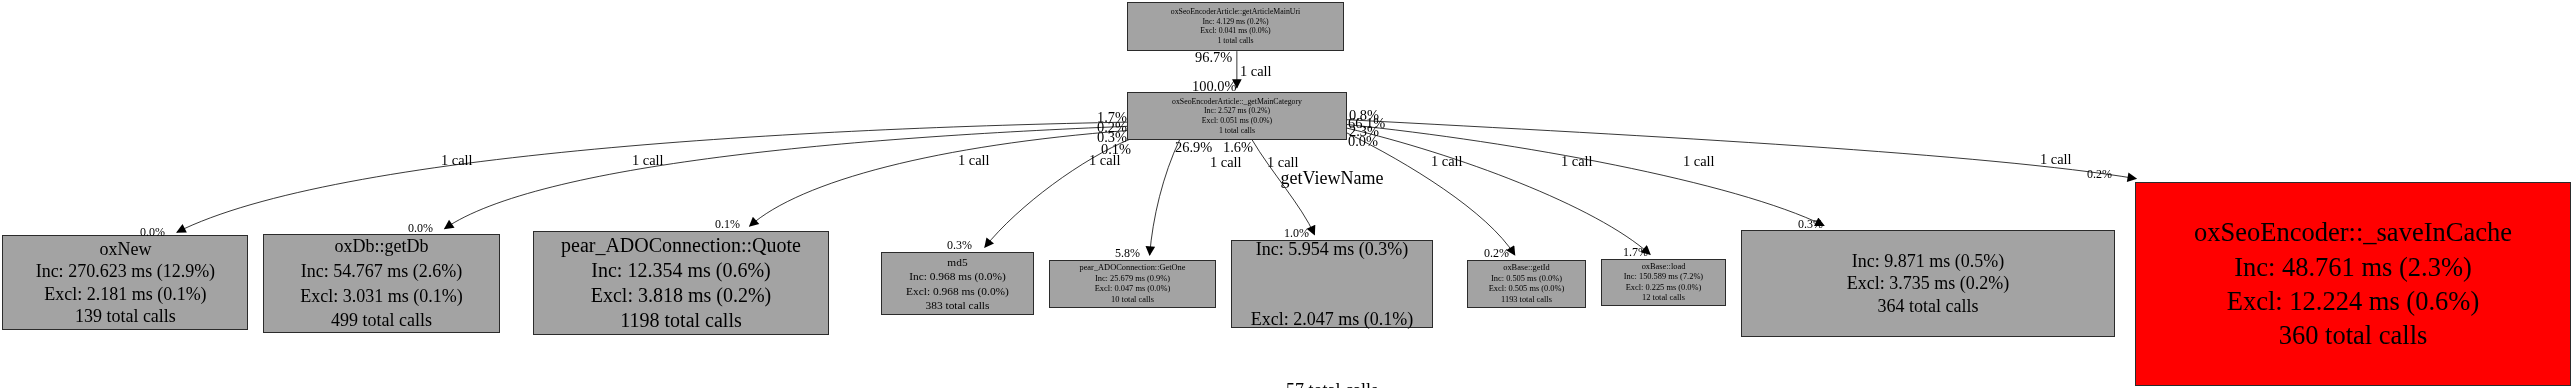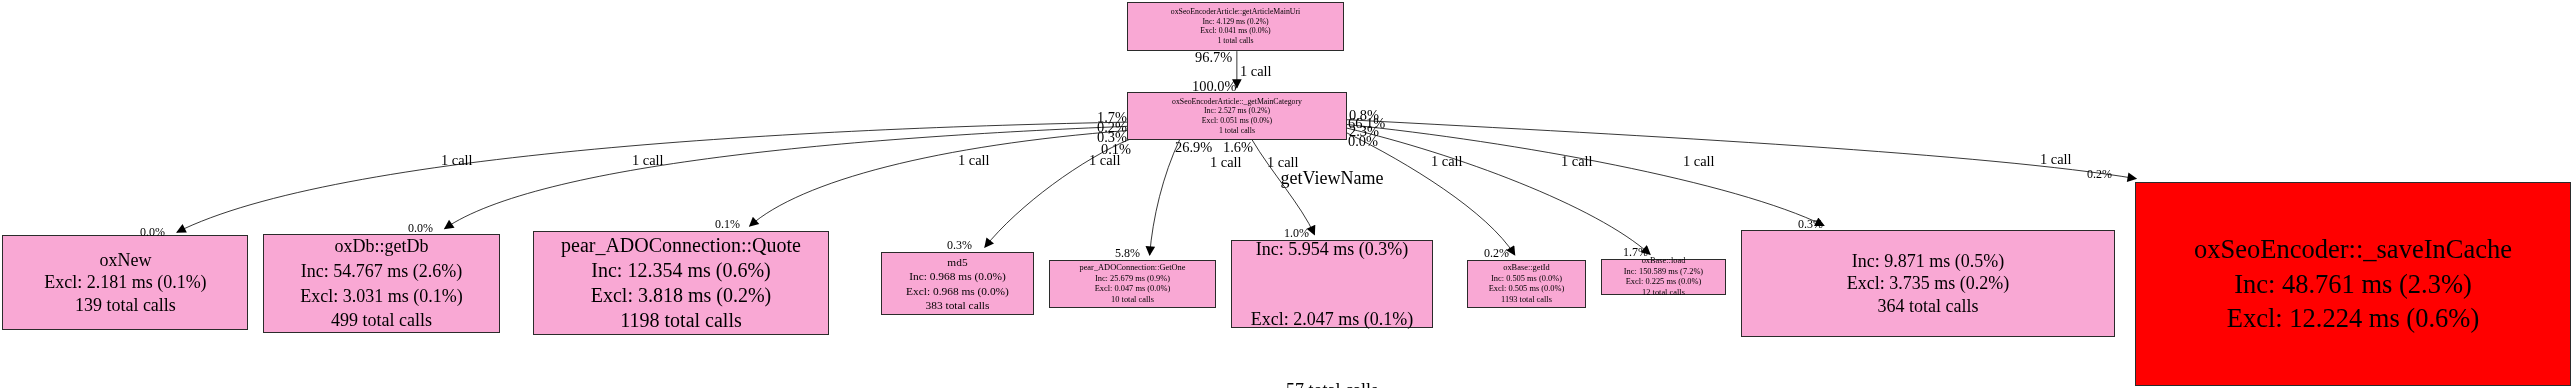--- a/index.html
+++ b/index.html
@@ -1,33 +1,33 @@
 <!DOCTYPE html>
 <html style="font-size:9.6px"><head>
 <meta charset="utf-8">
 <style>
   html,body{margin:0;padding:0;background:#ffffff;}
   #canvas{position:relative;width:2576px;height:388px;background:#ffffff;overflow:hidden;
           font-family:"Liberation Serif", serif;color:#000;}
   svg.edges{position:absolute;left:0;top:0;width:2576px;height:388px;}
-  .node{position:absolute;box-sizing:border-box;border:0.6px solid #2b2b2b;background:#f9a8d4;
+  .node{position:absolute;box-sizing:border-box;border:0.6px solid #2b2b2b;background:#a3a3a3;
         display:flex;flex-direction:column;justify-content:center;align-items:center;
         text-align:center;line-height:1.25;}
   .node div{white-space:nowrap;}
   
   #n-main          {left:1127px;top:1.8px;  width:217px;height:49px; font-size:7.8px;}
   #n-parent        {left:1127px;top:92px;width:220px;height:48px; font-size:7.8px;}
   #n-oxnew         {left:2.4px;   top:235px;width:246px;height:95px;font-size:18px;}
   #n-getdb         {left:263px; top:234px;width:237px;height:99px;font-size:18px;justify-content:space-between;}
   #n-quote         {left:525px; top:231px;width:296px;height:104px;font-size:20px;margin-left:8px;}
   #n-md5           {left:881px;top:252px;width:153px;height:63px;font-size:11.4px;}
   #n-getone        {left:1049px;top:260px;width:167px;height:48px; font-size:8.4px;}
   #n-getviewname   {left:1231px;top:240px;width:202px;height:88px;font-size:18px;gap:48px;}
   #n-getid         {left:1467px;top:260px;width:119px;height:48px; font-size:8.4px;}
-  #n-load          {left:1601px;top:259px;width:125px;height:36px; font-size:8.4px;}
+  #n-load          {left:1601px;top:259px;width:125px;height:47px; font-size:8.4px;}
   #n-loadfromcache {left:1741px;top:230px;width:374px;height:107px;font-size:18px;}
   #n-saveincache   {left:2135px;top:182px;width:436px;height:204px;font-size:26.5px;line-height:1.3;}
   
   .elabel{position:absolute;font-size:14.4px;white-space:nowrap;}
   .elabel.small{font-size:12px;}
   #l-main-tail{left:1195px;top:49px;}
   #l-main-mid {left:1240px;top:63px;}
   #l-main-head{left:1192px;top:78px;}
   #t-oxnew{left:1097px;top:109px;}
   #t-getdb{left:1097px;top:119px;}
@@ -95,20 +95,21 @@
 
   <div class="node" id="n-parent">
     <div>oxSeoEncoderArticle::_getMainCategory</div>
     <div>Inc: 2.527 ms (0.2%)</div>
     <div>Excl: 0.051 ms (0.0%)</div>
     <div>1 total calls</div>
   </div>
 
   <div class="node" id="n-oxnew">
     <div>oxNew</div>
+    <div>Inc: 270.623 ms (12.9%)</div>
     <div>Excl: 2.181 ms (0.1%)</div>
     <div>139 total calls</div>
   </div>
 
   <div class="node" id="n-getdb">
     <div>oxDb::getDb</div>
     <div>Inc: 54.767 ms (2.6%)</div>
     <div>Excl: 3.031 ms (0.1%)</div>
     <div>499 total calls</div>
   </div>
@@ -158,20 +159,21 @@
   <div class="node" id="n-loadfromcache">
     <div>Inc: 9.871 ms (0.5%)</div>
     <div>Excl: 3.735 ms (0.2%)</div>
     <div>364 total calls</div>
   </div>
 
   <div class="node" id="n-saveincache" style="background:#ff0000;">
     <div>oxSeoEncoder::_saveInCache</div>
     <div>Inc: 48.761 ms (2.3%)</div>
     <div>Excl: 12.224 ms (0.6%)</div>
+    <div>360 total calls</div>
   </div>
 
   <span class="elabel" id="l-main-tail">96.7%</span>
   <span class="elabel" id="l-main-mid">1 call</span>
   <span class="elabel" id="l-main-head">100.0%</span>
 
   <span class="elabel" id="t-oxnew">1.7%</span>
   <span class="elabel" id="t-getdb">0.2%</span>
   <span class="elabel" id="t-quote">0.3%</span>
   <span class="elabel" id="t-md5">0.1%</span>

